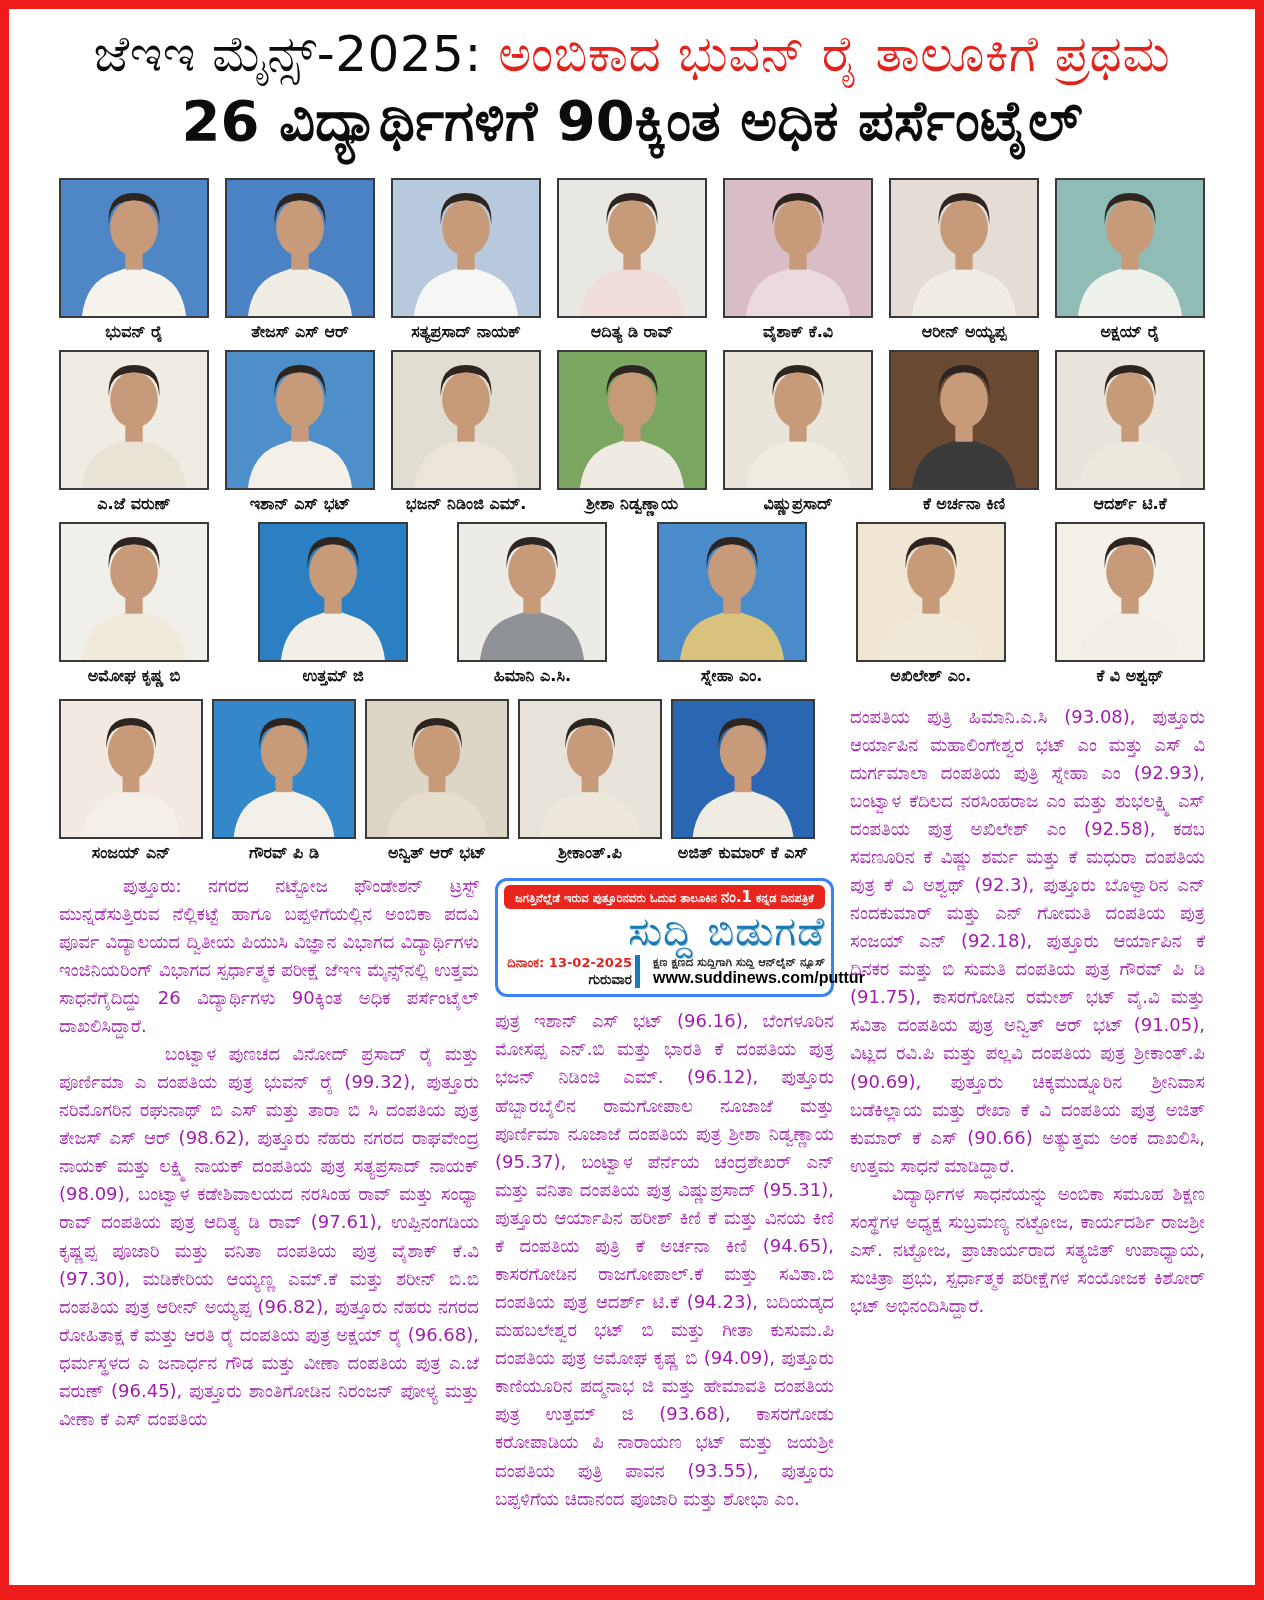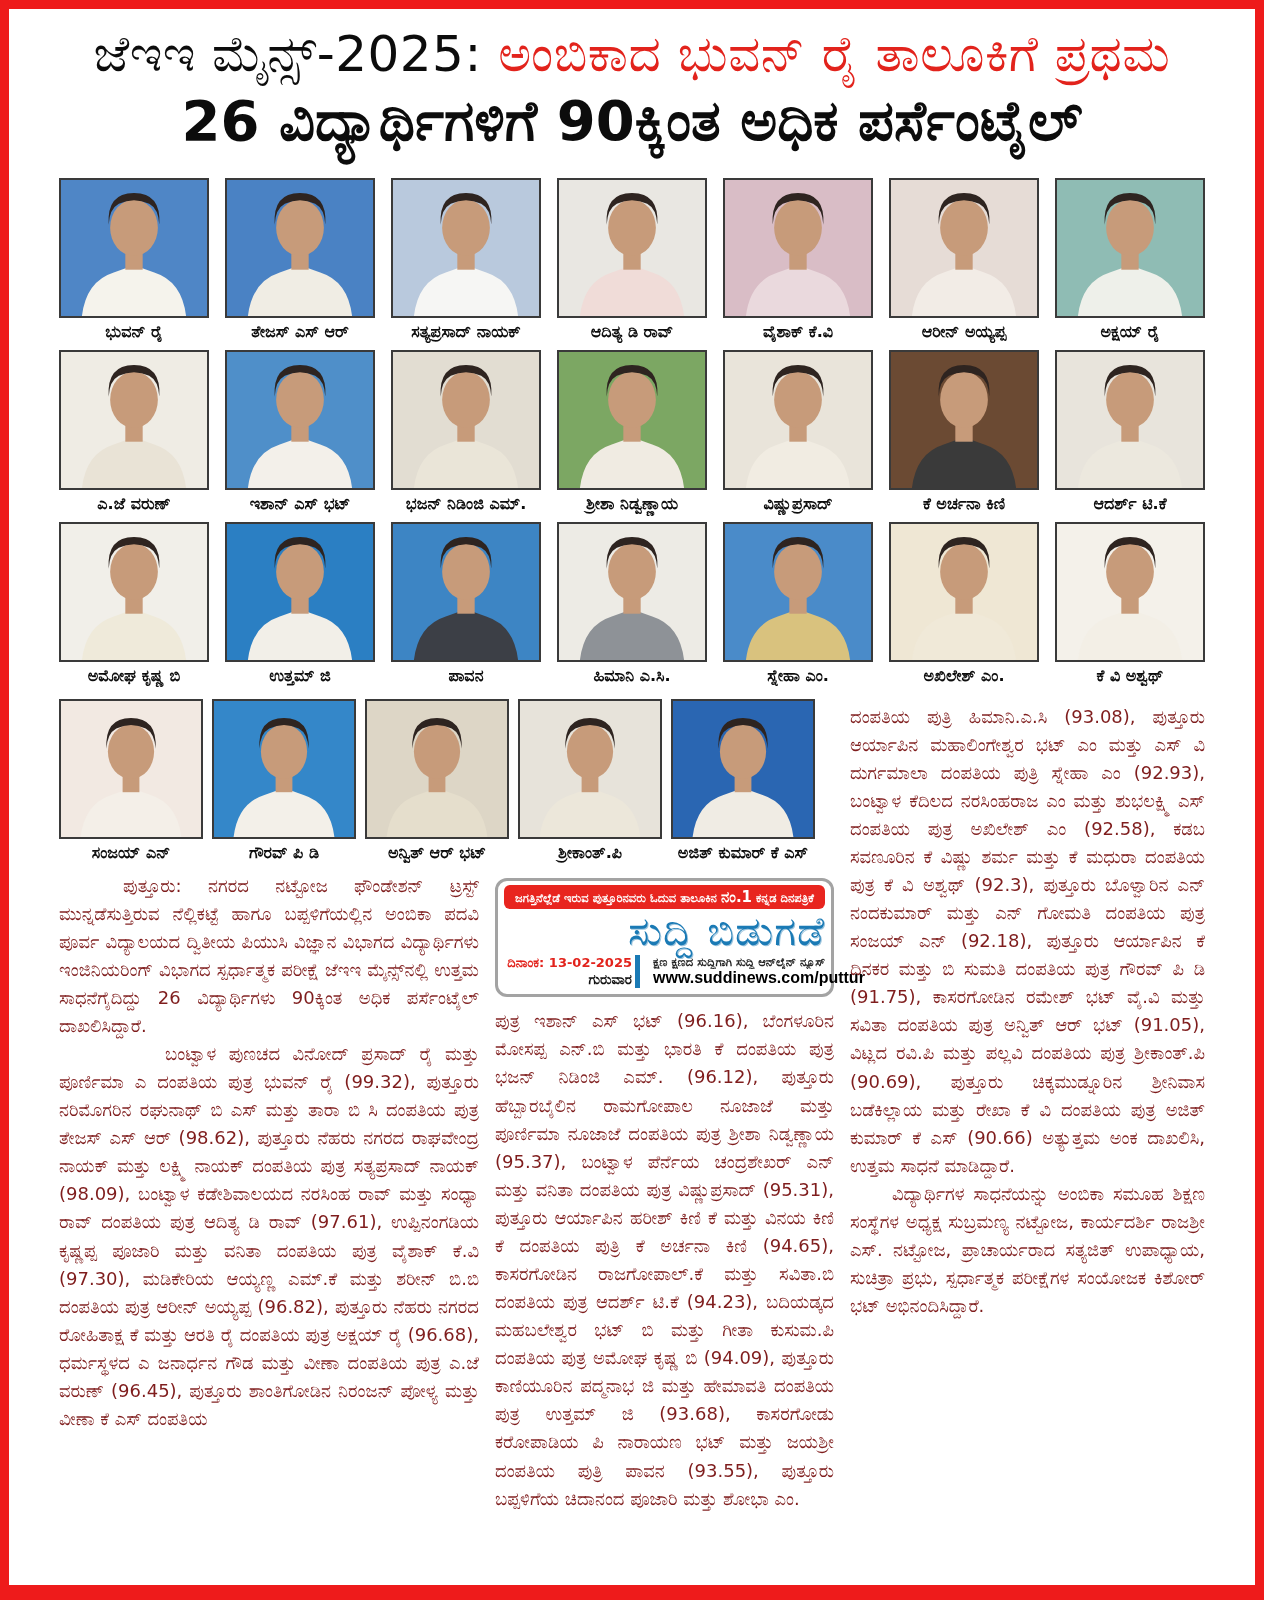--- a/index.html
+++ b/index.html
@@ -28,28 +28,28 @@
   .caption{ font-size:16px; font-weight:bold; color:#0d0d0d; margin-top:4px; white-space:nowrap; }
   
   .bottom{ display:flex; gap:16px; margin-top:14px; }
   .main-left{ width:775px; flex:0 0 775px; }
   .grid-bottom .photo-row{ justify-content:flex-start; gap:9px; margin-bottom:9px; }
   .grid-bottom .photo{ width:144px; }
   .text-cols{ display:flex; gap:16px; margin-top:10px; }
   .col-left{ width:420px; flex:0 0 420px; }
   .col-mid{ width:339px; flex:0 0 339px; }
   .col-right{ flex:1; min-width:0; padding-top:4px; }
-  .body-text{ font-size:18px; line-height:1.56; text-align:justify; color:#7f1d1d; }
+  .body-text{ font-size:18px; line-height:1.56; text-align:justify; color:#a21caf; }
   .body-text p{ margin:0; }
   .indent-1{ text-indent:64px; }
   .indent-2{ text-indent:106px; }
   .indent-3{ text-indent:42px; }
   
   .masthead{
-    border:3px solid #a3a3a3; border-radius:12px; padding:4px 6px 6px 6px;
+    border:3px solid #3b82f6; border-radius:12px; padding:4px 6px 6px 6px;
     margin:6px 0 10px 0; background:#fff;
   }
   .mast-banner{
     background:#e8251f; color:#ffffff; border-radius:6px;
     font-size:11.5px; font-weight:bold; text-align:center;
     padding:3px 4px; white-space:nowrap; overflow:hidden;
   }
   .mast-banner .no1{ font-size:15px; }
   .mast-title{
     text-align:right; font-size:40px; font-weight:normal;
@@ -254,31 +254,20 @@
       <svg viewBox="0 0 100 94" preserveAspectRatio="xMidYMax meet">
         <path class="shirt" d="M14 94 Q17 70 36 64 L50 59 L64 64 Q83 70 86 94 Z" fill="#f0ede4" style="fill: rgb(242, 239, 232);"></path>
         <rect class="neck" x="44" y="46" width="12" height="16" fill="#c79b7a"></rect>
         <ellipse class="head" cx="50" cy="33" rx="16.5" ry="19.5" fill="#c79b7a"></ellipse>
         <path class="hair" d="M32.5 31 Q31 9 50 9 Q69 9 67.5 31 Q67 20 60.5 16.5 Q50 11.5 39.5 16.5 Q33 20 32.5 31 Z" fill="#2e2420"></path>
       </svg>
     </div>
     <div class="caption">ಉತ್ತಮ್ ಜಿ</div>
   </div>
           <div class="photo-cell">
-    <div class="photo" style="background: rgb(61, 133, 196);">
-      <svg viewBox="0 0 100 94" preserveAspectRatio="xMidYMax meet">
-        <path class="shirt" d="M14 94 Q17 70 36 64 L50 59 L64 64 Q83 70 86 94 Z" fill="#f0ede4" style="fill: rgb(60, 63, 70);"></path>
-        <rect class="neck" x="44" y="46" width="12" height="16" fill="#c79b7a"></rect>
-        <ellipse class="head" cx="50" cy="33" rx="16.5" ry="19.5" fill="#c79b7a"></ellipse>
-        <path class="hair" d="M32.5 31 Q31 9 50 9 Q69 9 67.5 31 Q67 20 60.5 16.5 Q50 11.5 39.5 16.5 Q33 20 32.5 31 Z" fill="#2e2420"></path>
-      </svg>
-    </div>
-    <div class="caption">ಪಾವನ</div>
-  </div>
-          <div class="photo-cell">
     <div class="photo" style="background: rgb(237, 235, 229);">
       <svg viewBox="0 0 100 94" preserveAspectRatio="xMidYMax meet">
         <path class="shirt" d="M14 94 Q17 70 36 64 L50 59 L64 64 Q83 70 86 94 Z" fill="#f0ede4" style="fill: rgb(142, 146, 151);"></path>
         <rect class="neck" x="44" y="46" width="12" height="16" fill="#c79b7a"></rect>
         <ellipse class="head" cx="50" cy="33" rx="16.5" ry="19.5" fill="#c79b7a"></ellipse>
         <path class="hair" d="M32.5 31 Q31 9 50 9 Q69 9 67.5 31 Q67 20 60.5 16.5 Q50 11.5 39.5 16.5 Q33 20 32.5 31 Z" fill="#2e2420"></path>
       </svg>
     </div>
     <div class="caption">ಹಿಮಾನಿ ಎ.ಸಿ.</div>
   </div>

